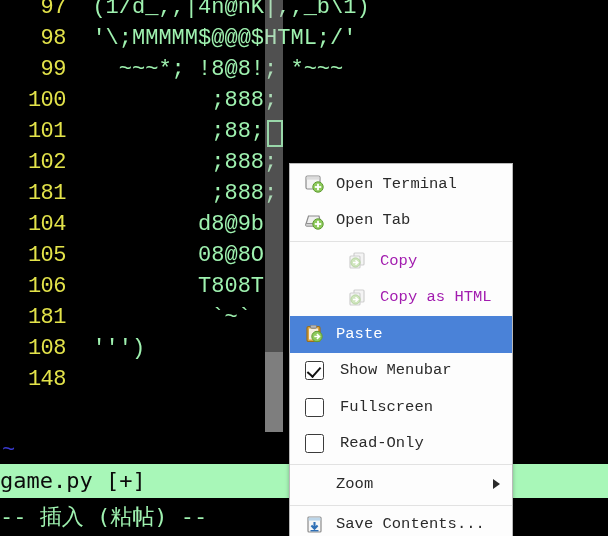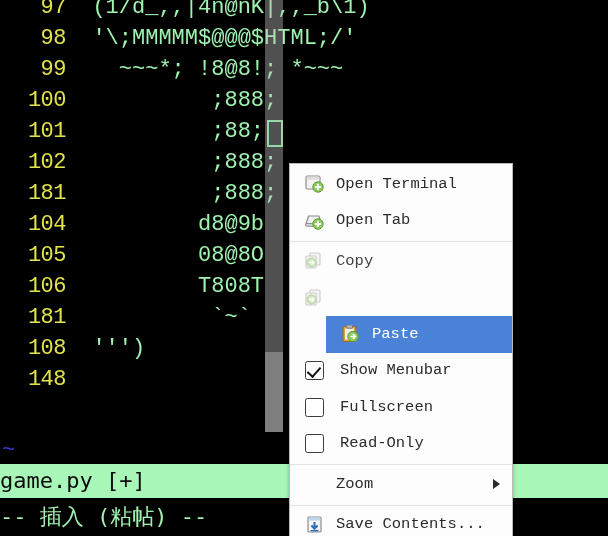--- a/index.html
+++ b/index.html
@@ -87,22 +87,22 @@
     padding-left:9px;
     white-space:nowrap;
     font-family:Liberation Mono, monospace;
   }
   .mi .icon-slot {
     width:31px; min-width:31px; height:22px;
     display:flex; align-items:center; justify-content:center;
     margin-right:6px;
   }
   .mi .label { flex:1; line-height:1; }
-  .mi.disabled { color:#404040; }
-  .mi.selected { background:#4a82d8; color:#fff;margin-left:36px; }
+  .mi.disabled { color:#a21caf;margin-left:44px; }
+  .mi.selected { background:#4a82d8; color:#fff; }
   .sep { height:1px; background:#e2e2e2; margin:2px 0 1px 0; }
 
   .submenu-arrow {
     width:0; height:0;
     border-left:7px solid #2b2b2b;
     border-top:5px solid transparent;
     border-bottom:5px solid transparent;
     margin-right:12px;
   }
 
@@ -194,20 +194,21 @@
       </div>
       <div class="mi disabled">
         <span class="icon-slot">
           <svg width="20" height="18" viewBox="0 0 20 18">
             <rect x="5" y="1" width="10" height="12" rx="1" fill="#f4f4f4" stroke="#cfcfcf" stroke-width="1.2"></rect>
             <rect x="1" y="4" width="10" height="12" rx="1" fill="#f4f4f4" stroke="#cfcfcf" stroke-width="1.2"></rect>
             <circle cx="6.5" cy="10.5" r="4.6" fill="#cfe5bd" stroke="#b5d4a0" stroke-width="1"></circle>
             <path d="M4 10.5 h4 M6.5 8.2 l2.4 2.3 -2.4 2.3" stroke="#fff" stroke-width="1.5" fill="none"></path>
           </svg>
         </span>
+        <span class="label">Copy as HTML</span>
       </div>
       <div class="mi selected">
         <span class="icon-slot">
           <svg width="20" height="18" viewBox="0 0 20 18">
             <rect x="2" y="1.5" width="13" height="15" rx="1.5" fill="#d9a43f" stroke="#9a6f1c" stroke-width="1.2"></rect>
             <rect x="4" y="3.5" width="9" height="11" fill="#f6f0e2"></rect>
             <rect x="5.5" y="0" width="6" height="3.2" rx="1" fill="#b8b8b8" stroke="#7d7d7d" stroke-width="1"></rect>
             <circle cx="12" cy="11.5" r="5.2" fill="#8ecb5c" stroke="#5f9a33" stroke-width="1"></circle>
             <path d="M9.3 11.5 h4.4 M11.9 9 l2.5 2.5 -2.5 2.5" stroke="#fff" stroke-width="1.6" fill="none"></path>
           </svg>

